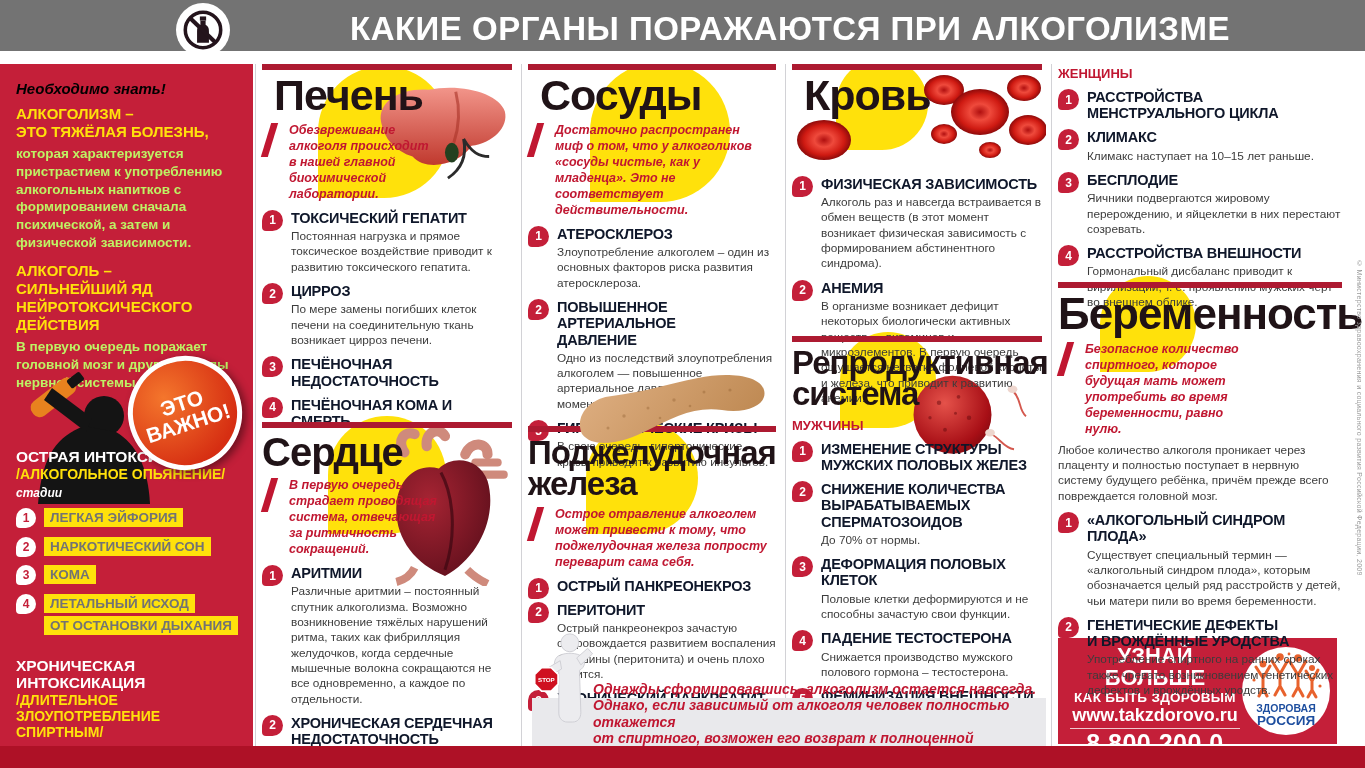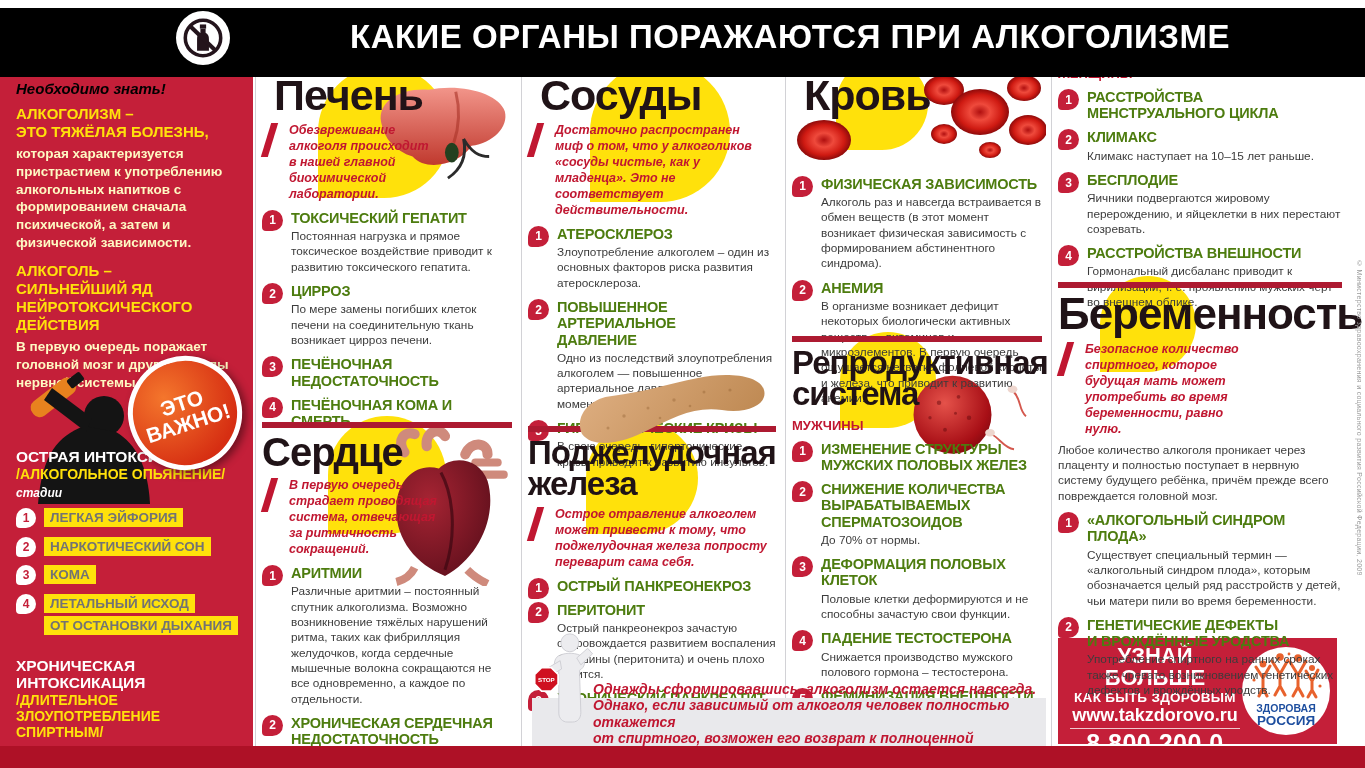--- a/index.html
+++ b/index.html
@@ -1,33 +1,33 @@
 <!DOCTYPE html>
 <html><head>
 <meta charset="utf-8">
 <style>
   html,body{margin:0;padding:0;}
   body{width:1365px;height:768px;position:relative;overflow:hidden;background:#fff;
        font-family:"Liberation Sans",sans-serif;-webkit-font-smoothing:antialiased;}
   
-  .header{position:absolute;left:0;top:8px;width:1365px;height:69px;background:#000000;z-index:6;}
+  .header{position:absolute;left:0;top:0;width:1365px;height:51px;background:#737373;z-index:6;}
   .header-title{position:absolute;left:245px;right:30px;top:10px;text-align:center;color:#fff;
     font-size:33px;font-weight:800;letter-spacing:.5px;white-space:nowrap;}
   .logo-wrap{position:absolute;left:176px;top:3px;width:54px;height:54px;background:#fff;border-radius:50%;
     display:flex;align-items:center;justify-content:center;z-index:7;}
   .white-gap{position:absolute;left:0;top:57px;width:1365px;height:7px;background:#fff;z-index:5;}
   
   .footer{position:absolute;left:0;bottom:0;width:1365px;height:22px;background:#ae1126;z-index:8;}
   .vdiv{position:absolute;top:64px;bottom:22px;width:1px;background:#d2d2d6;z-index:1;}
   
   .left-panel{position:absolute;left:0;top:64px;width:253px;height:704px;background:#c41f39;z-index:4;}
   .lp-top{position:absolute;left:16px;right:10px;top:16px;}
   .lp-know{color:#000000;font-style:italic;font-weight:800;font-size:15px;margin-bottom:8px;}
   .lp-head{color:#ffe10b;font-weight:800;font-size:15px;line-height:1.2;white-space:pre-line;margin-bottom:4px;}
-  .lp-text{color:#fef9c3;font-weight:700;font-size:13.5px;line-height:1.32;margin-bottom:10px;}
+  .lp-text{color:#bef264;font-weight:700;font-size:13.5px;line-height:1.32;margin-bottom:10px;}
   .sil{position:absolute;left:0;top:290px;width:253px;height:150px;}
   .badge-important{position:absolute;left:128px;top:2px;width:104px;height:104px;border-radius:50%;
     background:radial-gradient(circle at 35% 30%,#f4762c,#d62e12 75%);border:5px solid #fff;
     box-shadow:3px 4px 8px rgba(0,0,0,.45);display:flex;align-items:center;justify-content:center;
     transform:rotate(-18deg);color:#fff;font-weight:800;font-size:21px;line-height:1.02;
     text-align:center;white-space:pre-line;z-index:3;}
   .lp-bottom{position:absolute;left:16px;right:8px;top:384px;}
   .lp-sec-title{color:#fff;font-weight:800;font-size:15.5px;line-height:1.1;}
   .lp-sec-sub{color:#ffe10b;font-weight:800;font-size:14px;line-height:1.15;white-space:pre-line;margin-top:1px;}
   .lp-stages{color:#fff;font-style:italic;font-weight:700;font-size:12px;margin:4px 0 2px;}
@@ -46,21 +46,21 @@
     letter-spacing:-1px;white-space:pre-line;}
   .t44{font-size:43px;margin-left:12px;} .t40{font-size:40px;} .t34{font-size:33px;} .t36{font-size:44px;}
   .note{position:relative;z-index:2;color:#c01731;font-weight:700;font-style:italic;font-size:12.5px;
     line-height:1.28;margin:6px 0 6px 27px;}
   .note::before{content:"";position:absolute;left:-23px;top:1px;width:7px;height:34px;background:#c01731;
     transform:skewX(-17deg);}
   .items{position:relative;z-index:2;}
   .item{position:relative;padding-left:29px;margin-top:8px;}
   .badge{position:absolute;left:0;top:0;width:21px;height:21px;background:#c41f39;color:#fff;
     border-radius:50% 50% 50% 4px;font-weight:800;font-size:12px;display:flex;align-items:center;justify-content:center;}
-  .item-title{font-weight:800;color:#4d7c0f;font-size:14.5px;line-height:1.12;letter-spacing:-.2px;white-space:pre-line;}
+  .item-title{font-weight:800;color:#0f172a;font-size:14.5px;line-height:1.12;letter-spacing:-.2px;white-space:pre-line;}
   .item-text{font-size:11.8px;color:#3c3c3c;line-height:1.3;margin-top:3px;}
   .item-text:empty{display:none;}
   .group-label{color:#c01731;font-weight:800;font-size:13px;margin:8px 0 0;position:relative;z-index:2;}
   .intro-text{font-size:11.8px;color:#3c3c3c;line-height:1.3;position:relative;z-index:2;margin-top:4px;}
   .org-img{position:absolute;z-index:1;}
   .pancreas-items .item:last-child .item-text{margin-left:62px;min-height:60px;}
   
   .quote-box{position:absolute;left:532px;top:698px;width:514px;height:48px;background:#e9e9ec;z-index:3;
     display:flex;align-items:center;}
   .quote-text{color:#c01731;font-weight:800;font-style:italic;font-size:14px;line-height:1.18;

